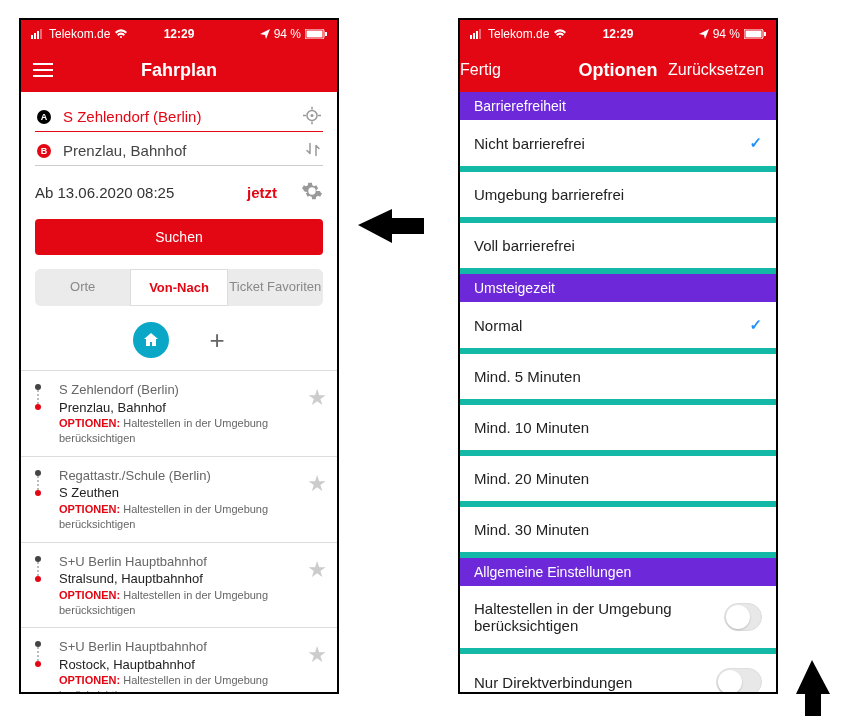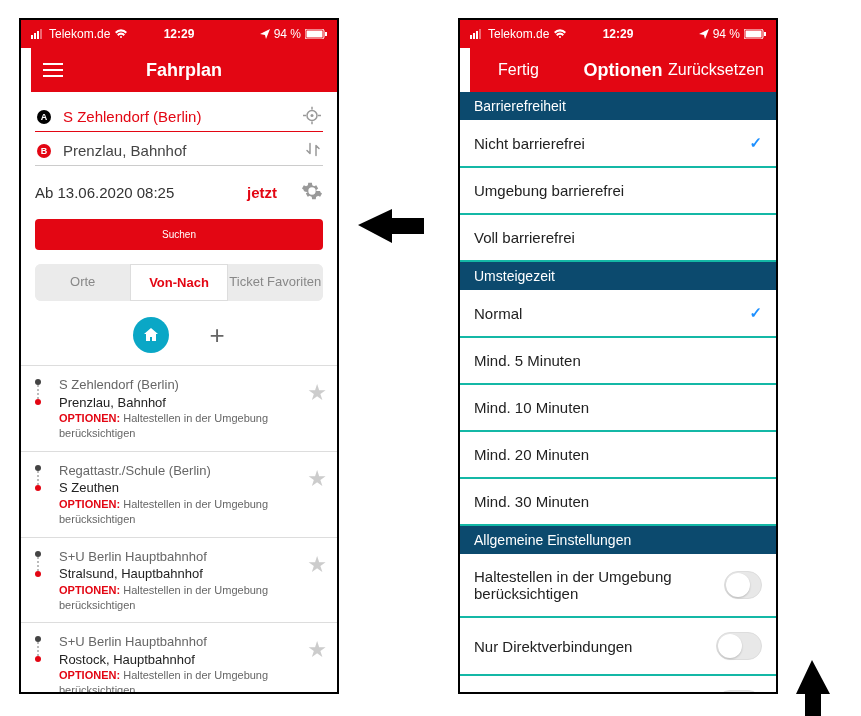--- a/index.html
+++ b/index.html
@@ -42,30 +42,29 @@
   .header {
     background: #e30613;
     color: #fff;
     height: 44px;
     display: flex;
     align-items: center;
     justify-content: center;
     position: relative;
     font-size: 18px;
     font-weight: 700;
-    margin-left: 10px;
   }
   .header .h-left, .header .h-right {
     position: absolute;
     font-size: 16px;
     font-weight: 400;
     top: 50%;
     transform: translateY(-50%);
   }
-  .header .h-left { left: 28px; }
+  .header .h-left { left: 0; }
   .header .h-right { right: 12px; }
   .hamburger {
     position: absolute;
     left: 12px;
     top: 50%;
     transform: translateY(-50%);
     display: flex;
     flex-direction: column;
     gap: 4px;
   }
@@ -115,21 +114,21 @@
   .time-row .tdate { flex:1; color:#333; }
   .time-row .jetzt { color:#e30613; font-weight:700; margin-right:24px; }
   .gear { color:#999; }
 
   .search-btn {
     background: #e30613;
     color: #fff;
     text-align: center;
     padding: 10px 12px;
     border-radius: 4px;
-    font-size: 10px;
+    font-size: 14px;
     font-weight: 500;
     margin-top: 4px;
   }
 
   .tabs {
     display:flex;
     margin: 14px 0 10px 0;
     border-radius: 6px;
     overflow:hidden;
     background:#eee;
@@ -160,28 +159,28 @@
   .hist-item .from { color:#666; }
   .hist-item .to { color:#222; font-weight:500; }
   .hist-item .opt { font-size:11px; }
   .hist-item .opt .lab { color:#e30613; font-weight:700; }
   .hist-item .opt .txt { color:#666; }
   .hist-star { position:absolute; right:10px; top:12px; color:#ccc; font-size:22px; }
   .hist-icon { position:absolute; left:12px; top:12px; }
 
   
   .section-header {
-    background:#0c4a6e;
+    background:#6d28d9;
     color:#fff;
     font-size:14px;
     padding:6px 14px;
   }
   .opt-row {
     background:#fff;
-    border-bottom:2px solid #14b8a6;
+    border-bottom:6px solid #14b8a6;
     padding:14px 14px;
     font-size:15px;
     color:#222;
     display:flex;
     align-items:center;
     justify-content:space-between;
   }
   .opt-row .check { color:#1e90ff; font-weight:700; }
   .toggle {
     width:46px; height:28px; border-radius:14px; background:#e8e8e8; position:relative;

